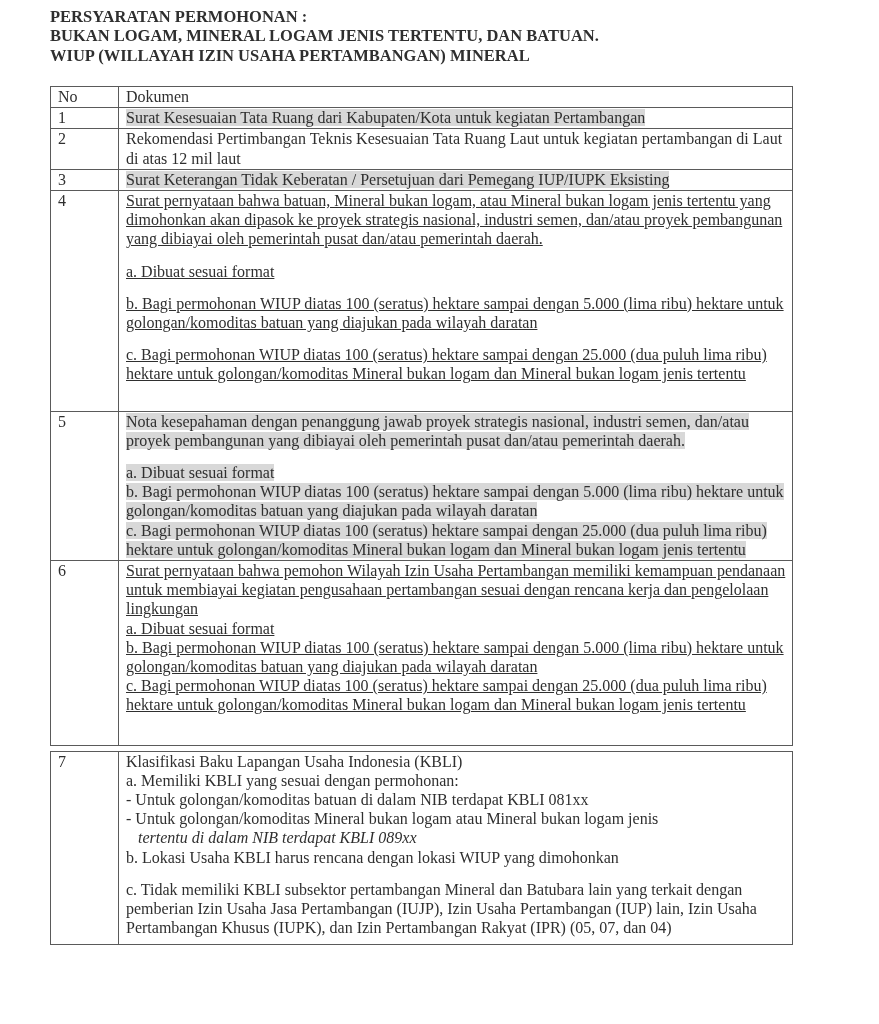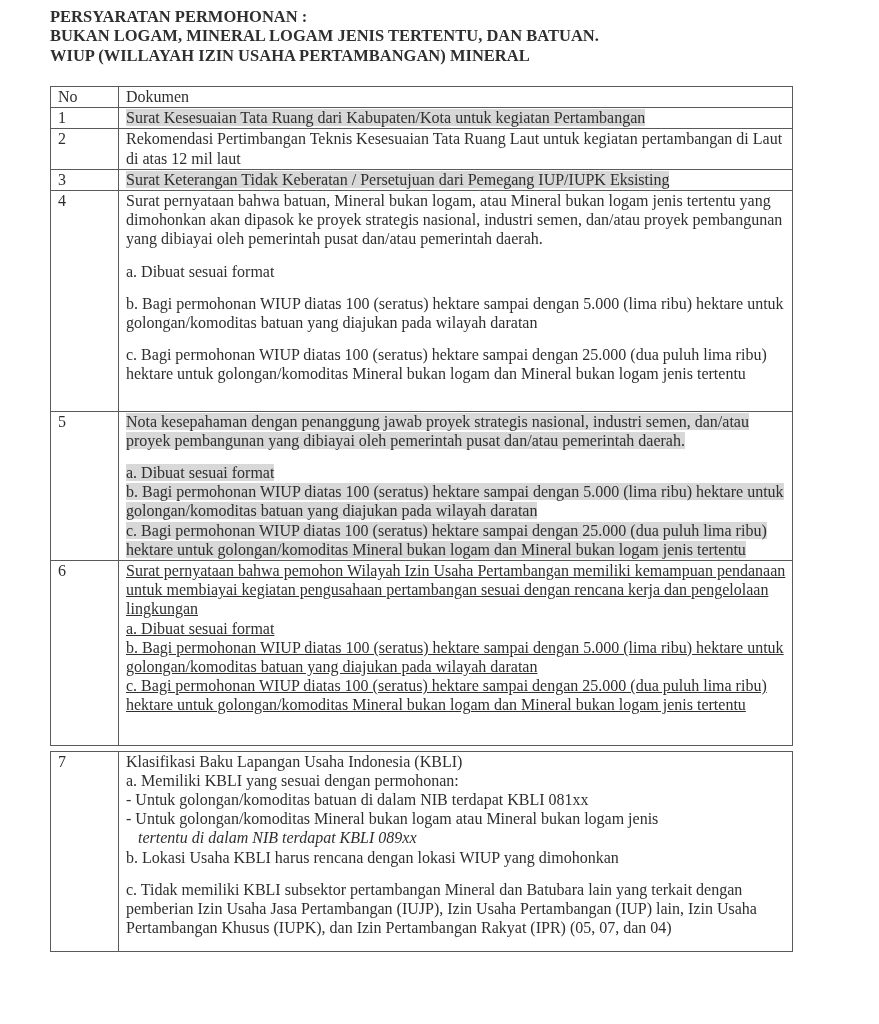--- a/index.html
+++ b/index.html
@@ -77,21 +77,21 @@
           </td>
         </tr>
         <tr>
           <td class="no-col">3</td>
           <td>
             <p class="para"><span class="hl">Surat Keterangan Tidak Keberatan / Persetujuan dari Pemegang IUP/IUPK Eksisting</span></p>
           </td>
         </tr>
         <tr>
           <td class="no-col">4</td>
-          <td style="padding-bottom: 27px;">
+          <td style="padding-bottom: 27px; text-decoration: underline;">
             <p class="para"><span>Surat pernyataan bahwa batuan, Mineral bukan logam, atau Mineral bukan logam jenis tertentu yang dimohonkan akan dipasok ke proyek strategis nasional, industri semen, dan/atau proyek pembangunan yang dibiayai oleh pemerintah pusat dan/atau pemerintah daerah.</span></p>
             <p class="para gap"><span>a. Dibuat sesuai format</span></p>
             <p class="para gap"><span>b. Bagi permohonan WIUP diatas 100 (seratus) hektare sampai dengan 5.000 (lima ribu) hektare untuk golongan/komoditas batuan yang diajukan pada wilayah daratan</span></p>
             <p class="para gap"><span>c. Bagi permohonan WIUP diatas 100 (seratus) hektare sampai dengan 25.000 (dua puluh lima ribu) hektare untuk golongan/komoditas Mineral bukan logam dan Mineral bukan logam jenis tertentu</span></p>
           </td>
         </tr>
         <tr>
           <td class="no-col">5</td>
           <td>
             <p class="para"><span class="hl">Nota kesepahaman dengan penanggung jawab proyek strategis nasional, industri semen, dan/atau proyek pembangunan yang dibiayai oleh pemerintah pusat dan/atau pemerintah daerah.</span></p>
@@ -109,21 +109,21 @@
             <p class="para"><span>c. Bagi permohonan WIUP diatas 100 (seratus) hektare sampai dengan 25.000 (dua puluh lima ribu) hektare untuk golongan/komoditas Mineral bukan logam dan Mineral bukan logam jenis tertentu</span></p>
           </td>
         </tr>
       </tbody>
   </table>
 
   <table class="req-table t2">
     <tbody id="t2-body">
         <tr>
           <td class="no-col">7</td>
-          <td style="padding-bottom: 14px;">
+          <td style="padding-bottom: 7px;">
             <p class="para"><span>Klasifikasi Baku Lapangan Usaha Indonesia (KBLI)</span></p>
             <p class="para"><span>a. Memiliki KBLI yang sesuai dengan permohonan:</span></p>
             <p class="para"><span>- Untuk golongan/komoditas batuan di dalam NIB terdapat KBLI 081xx</span></p>
             <p class="para"><span>- Untuk golongan/komoditas Mineral bukan logam atau Mineral bukan logam jenis</span></p>
             <p class="para indent"><span>tertentu di dalam NIB terdapat KBLI 089xx</span></p>
             <p class="para"><span>b. Lokasi Usaha KBLI harus rencana dengan lokasi WIUP yang dimohonkan</span></p>
             <p class="para gap"><span>c. Tidak memiliki KBLI subsektor pertambangan Mineral dan Batubara lain yang terkait dengan pemberian Izin Usaha Jasa Pertambangan (IUJP), Izin Usaha Pertambangan (IUP) lain, Izin Usaha Pertambangan Khusus (IUPK), dan Izin Pertambangan Rakyat (IPR) (05, 07, dan 04)</span></p>
           </td>
         </tr>
       </tbody>

